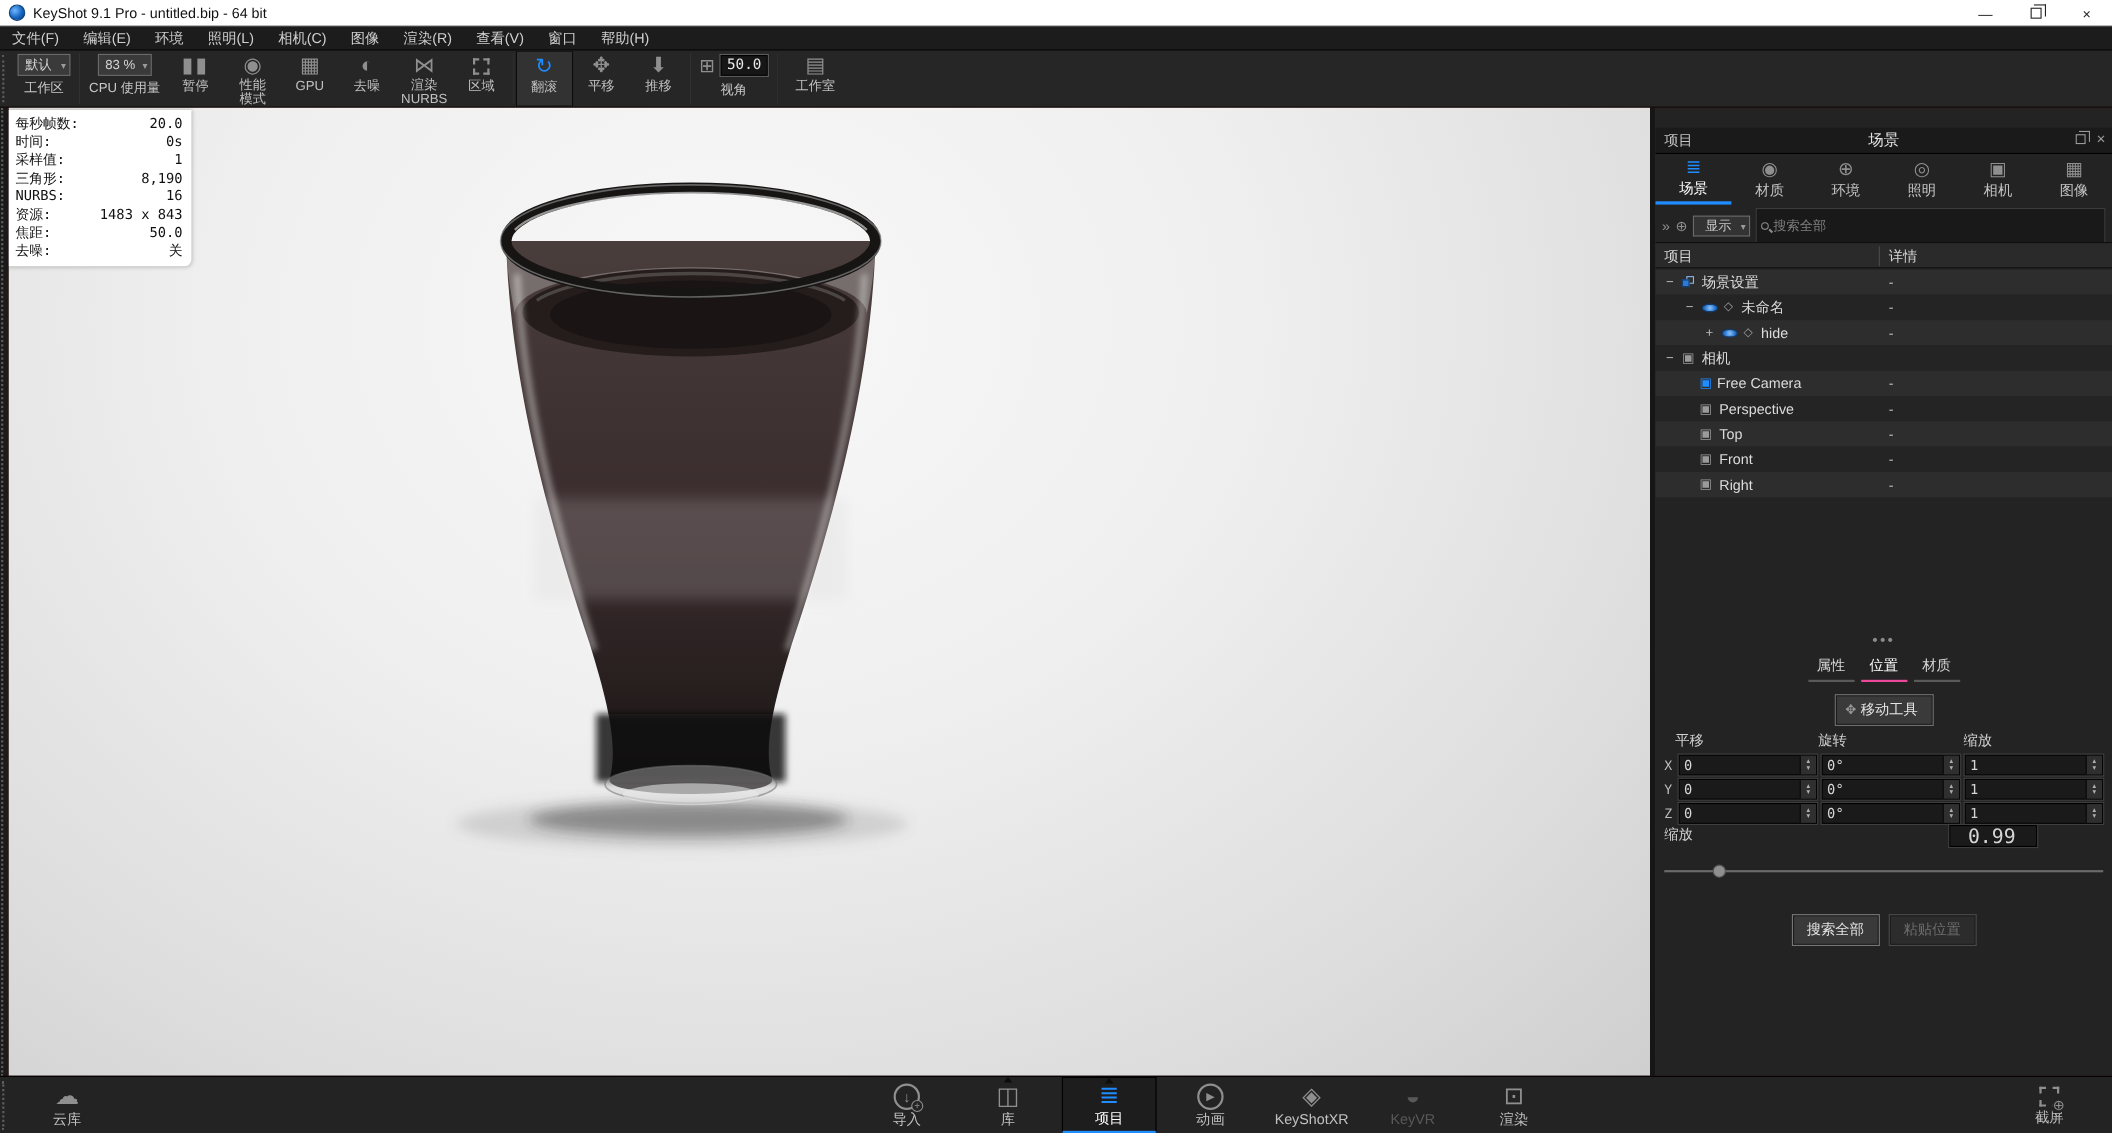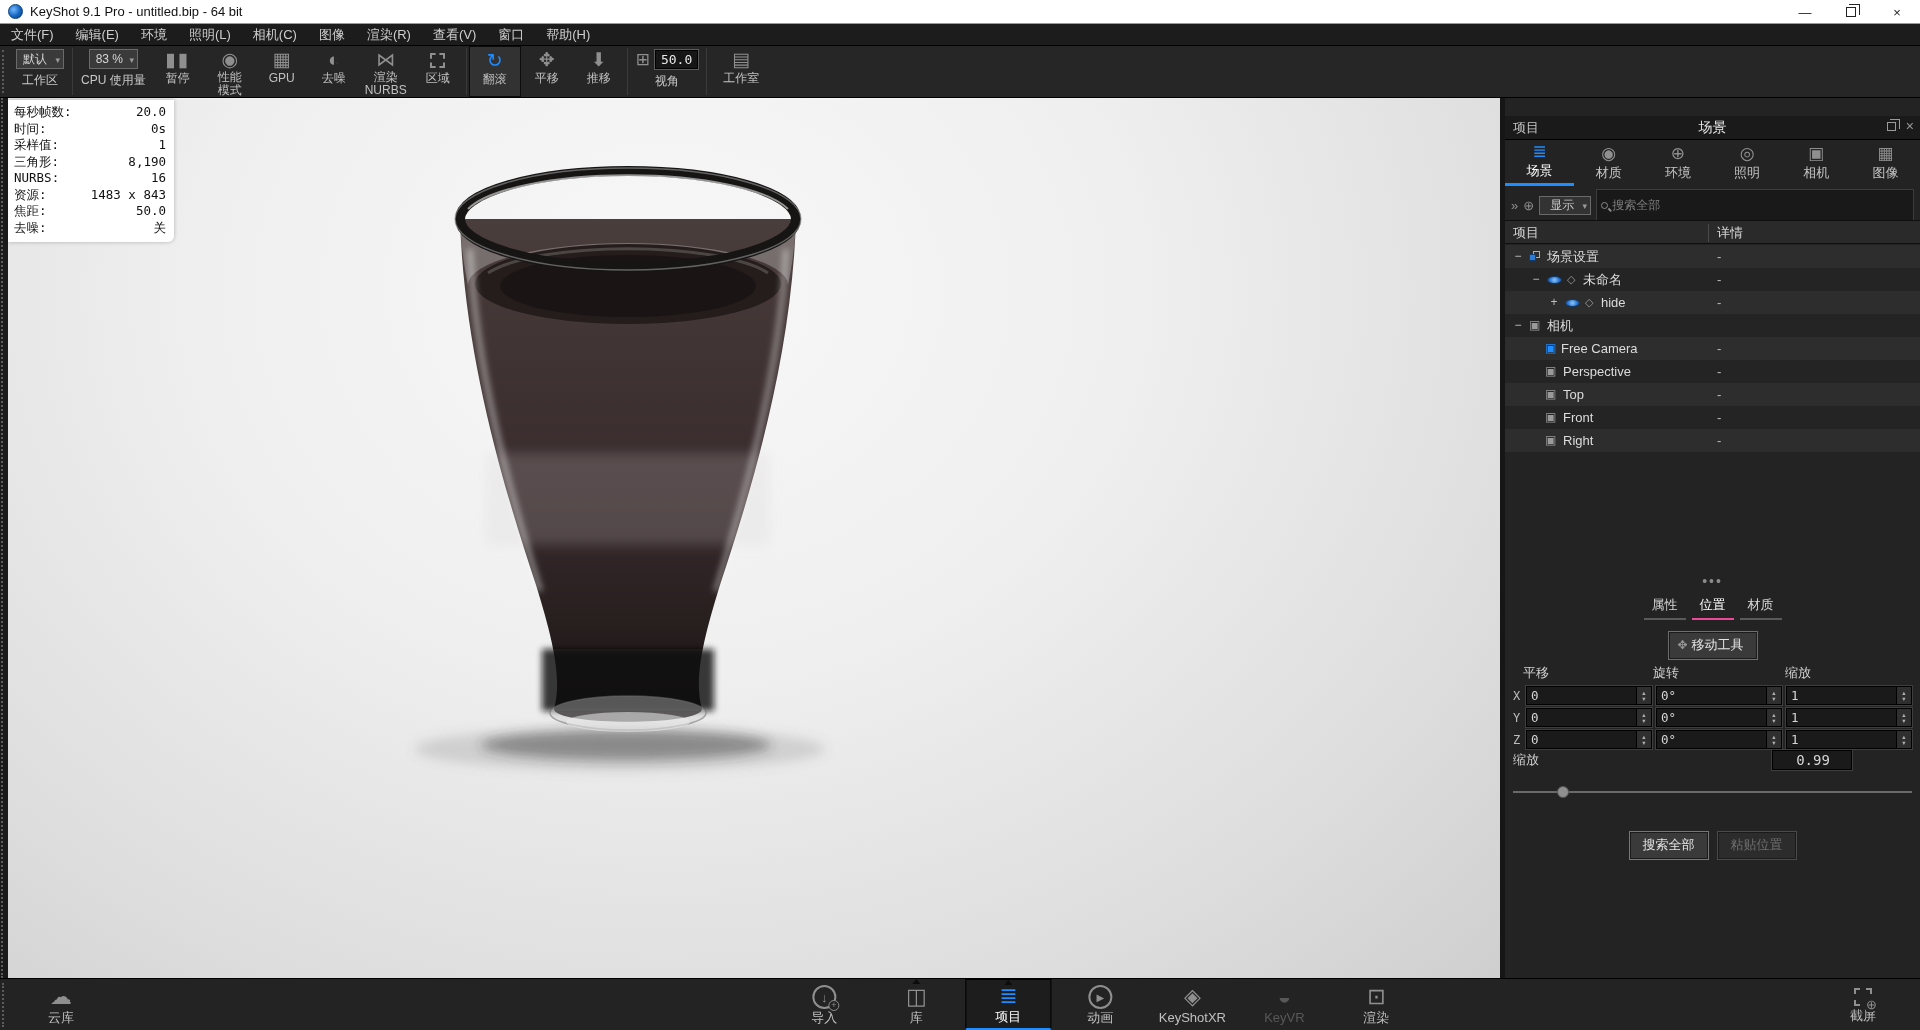--- a/index.html
+++ b/index.html
@@ -139,22 +139,22 @@
   .axis { width:9px; color:#bdbdbd; font-size:12px; font-family:"DejaVu Sans Mono", monospace; }
   .nfield { flex:1; height:19px; background:#1a1a1a; border:1px solid #000; outline:1px solid #3e3e3e;
     display:flex; align-items:center; position:relative; }
   .nfield .nval { color:#d6d6d6; font-size:12.5px; padding-left:4px; font-family:"DejaVu Sans Mono", monospace; }
   .spin { position:absolute; right:0; top:0; bottom:0; width:15px; background:#2f2f2f; border-left:1px solid #000;
     display:flex; flex-direction:column; align-items:center; justify-content:center; }
   .spin span { font-size:6.5px; color:#b0b0b0; line-height:6px; }
   .scale-row { position:absolute; left:0; top:652px; width:415px; padding:0 8px; height:22px; }
   .scale-row .sl { color:#d0d0d0; font-size:13px; }
   .scale-val { position:absolute; right:68px; top:0; width:80px; height:20px; background:#1a1a1a;
-    border:1px solid #000; outline:1px solid #3e3e3e; color:#d6d6d6; font-size:14px;
-    font-family:"DejaVu Sans Mono", monospace; line-height:19px; padding-left:2px;text-align:center; }
+    border:1px solid #000; outline:1px solid #3e3e3e; color:#d6d6d6; font-size:18px;
+    font-family:"DejaVu Sans Mono", monospace; line-height:19px; padding-left:16px; }
   .slider { position:absolute; left:8px; right:8px; top:688px; height:12px; }
   .slider .track { position:absolute; left:0; right:0; top:5px; height:2px; background:#6a6a6a; }
   .slider .thumb { position:absolute; left:11%; top:0; width:12px; height:12px; border-radius:50%;
     background:#8f8f8f; border:1px solid #555; }
   .btnrow { position:absolute; left:0; width:415px; display:flex; justify-content:center; gap:10px; }
   .pbtn { background:#3a3a3a; border:1px solid #1a1a1a; outline:1px solid #777; color:#e4e4e4;
     font-size:13px; padding:3px 12px 4px 12px; white-space:nowrap; }
   .pbtn.disabled { color:#6e6e6e; outline:1px solid #4a4a4a; background:#2c2c2c; }
 
   

